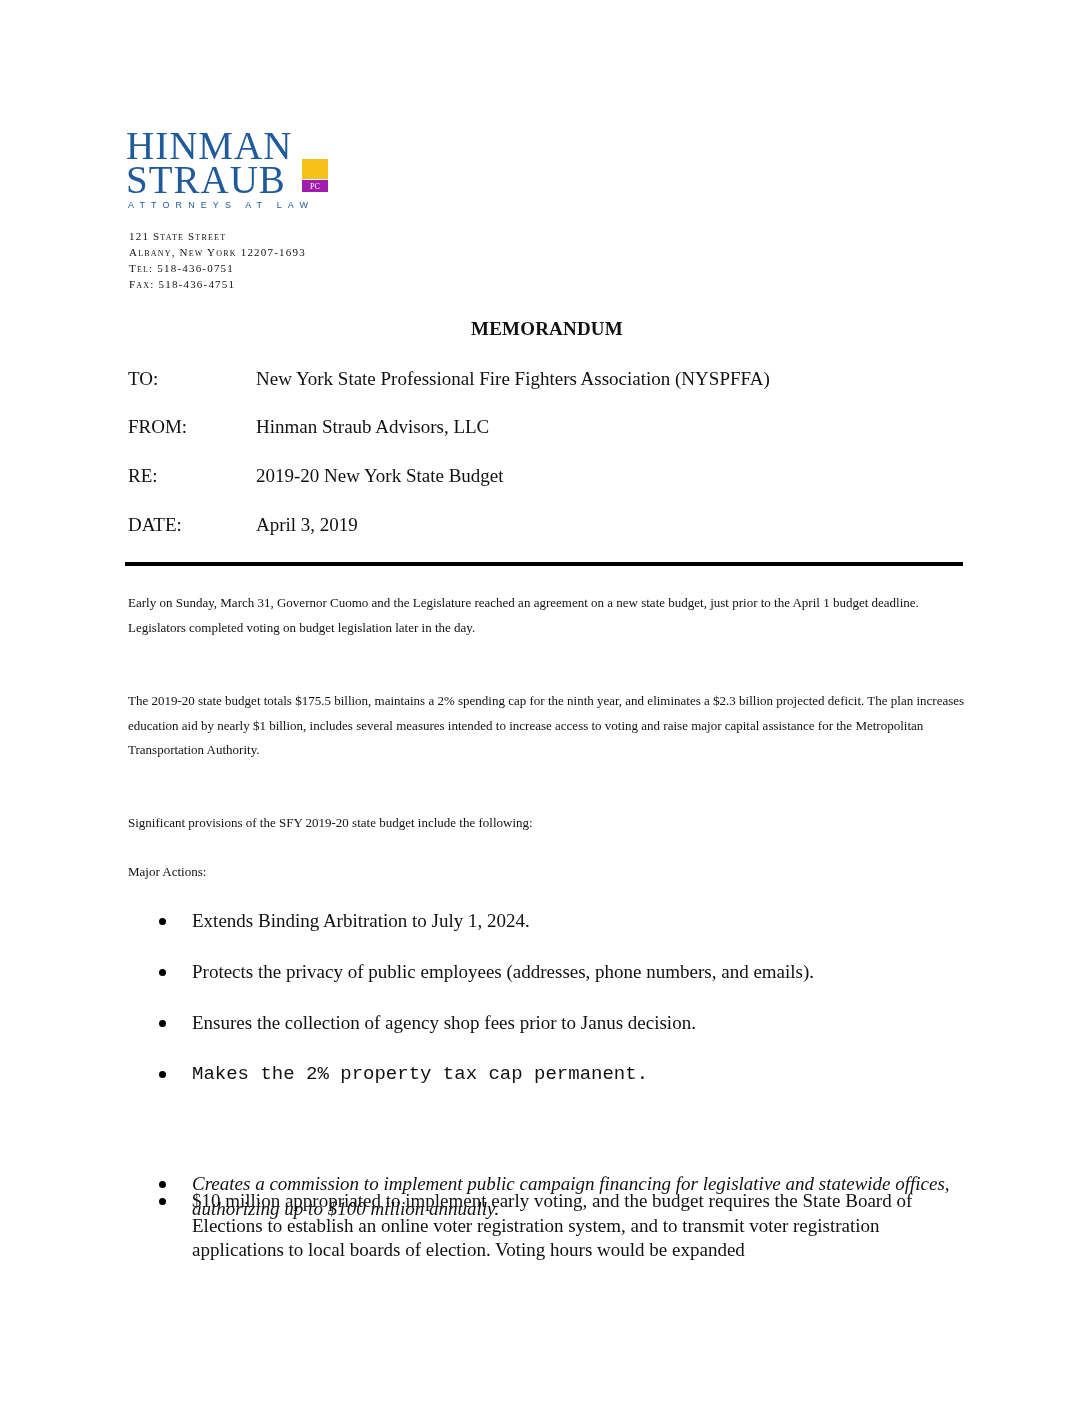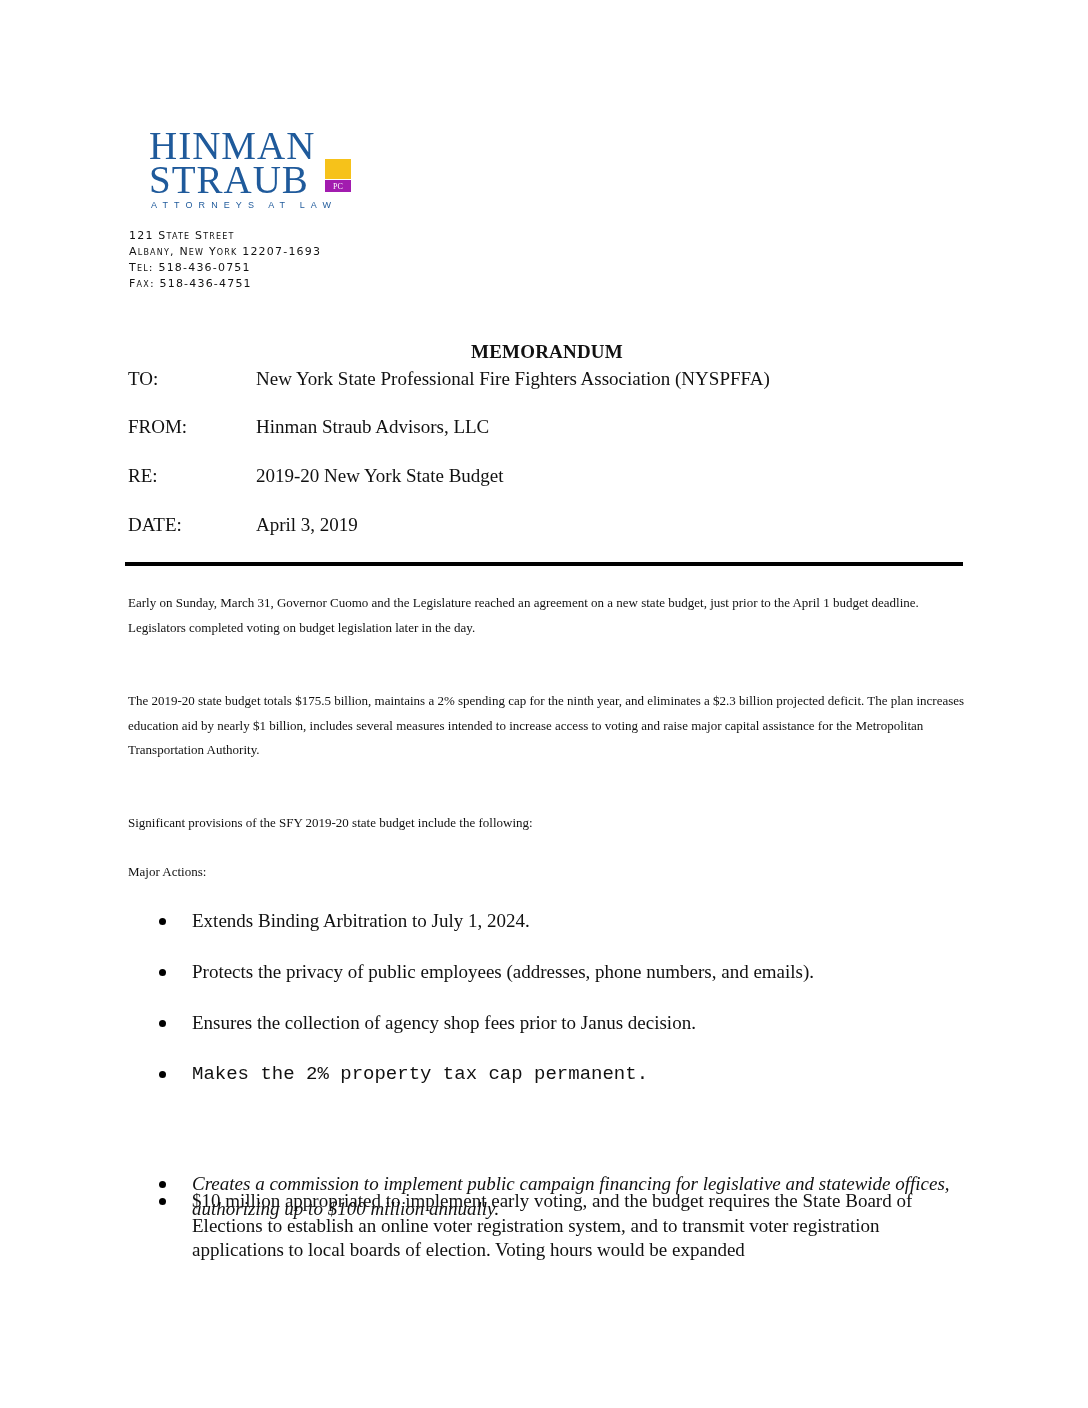--- a/index.html
+++ b/index.html
@@ -1,34 +1,34 @@
 <!DOCTYPE html>
 <html><head>
   <meta charset="utf-8">
   <style>
     html, body { margin: 0; padding: 0; background: #ffffff; }
     body { width: 1088px; height: 1408px; position: relative; overflow: hidden; font-family: "Liberation Serif", "DejaVu Serif", serif; color: #111; }
     .page { position: absolute; left: 0; top: 0; width: 1088px; height: 1408px; background: #fff; }
 
     
-    .logo { position: absolute; left: 126px; top: 124px; width: 210px; height: 90px; margin-left: 23px; }
+    .logo { position: absolute; left: 126px; top: 124px; width: 210px; height: 90px; }
     .logo-line { position: absolute; left: 0; font-family: "Liberation Serif", "DejaVu Serif", serif; color: #1f5a9b; letter-spacing: 1px; line-height: 1; white-space: nowrap; }
     .logo-hinman { top: 2px; font-size: 39px; transform: scaleX(1.0); transform-origin: left; }
     .logo-straub { top: 36px; font-size: 39px; }
     .logo-pc-box { position: absolute; left: 176px; top: 35px; width: 26px; height: 33px; background: #a21caf; }
     .logo-pc-box .pc-top { position: absolute; left: 0; top: 0; width: 26px; height: 20px; background: #f6c21a; border-bottom: 1px solid #fff; }
     .logo-pc-box .pc-text { position: absolute; left: 0; bottom: 1px; width: 26px; text-align: center; font-size: 8px; color: #fff; font-family: "Liberation Serif", serif; }
     .logo-tagline { position: absolute; left: 2px; top: 76px; font-family: "Liberation Sans", "DejaVu Sans", sans-serif; font-size: 9px; letter-spacing: 6.1px; color: #1f5a9b; white-space: nowrap; }
 
     
     .address { position: absolute; left: 129px; top: 228px; font-family: "DejaVu Sans", "Liberation Sans", sans-serif; font-size: 11px; line-height: 16px; letter-spacing: 1.2px; color: #111; font-variant: small-caps; }
-    .address div { white-space: nowrap; }
+    .address div { white-space: nowrap; font-family: Liberation Serif, serif; }
 
     
-    .memo-title { position: absolute; left: 0; width: 1088px; top: 318px; text-align: center; font-size: 19px; font-weight: bold; letter-spacing: 0.2px; margin-top: 23px; }
+    .memo-title { position: absolute; left: 0; width: 1088px; top: 318px; text-align: center; font-size: 19px; font-weight: bold; letter-spacing: 0.2px; }
     .memo-title span { position: relative; left: 3px; }
 
     
     .field { position: absolute; left: 128px; font-size: 19px; white-space: nowrap; }
     .field .label { position: absolute; left: 0; top: 0; }
     .field .value { position: absolute; left: 128px; top: 0; }
     .f-to { top: 368px; }
     .f-from { top: 416px; }
     .f-re { top: 465px; }
     .f-date { top: 514px; }

